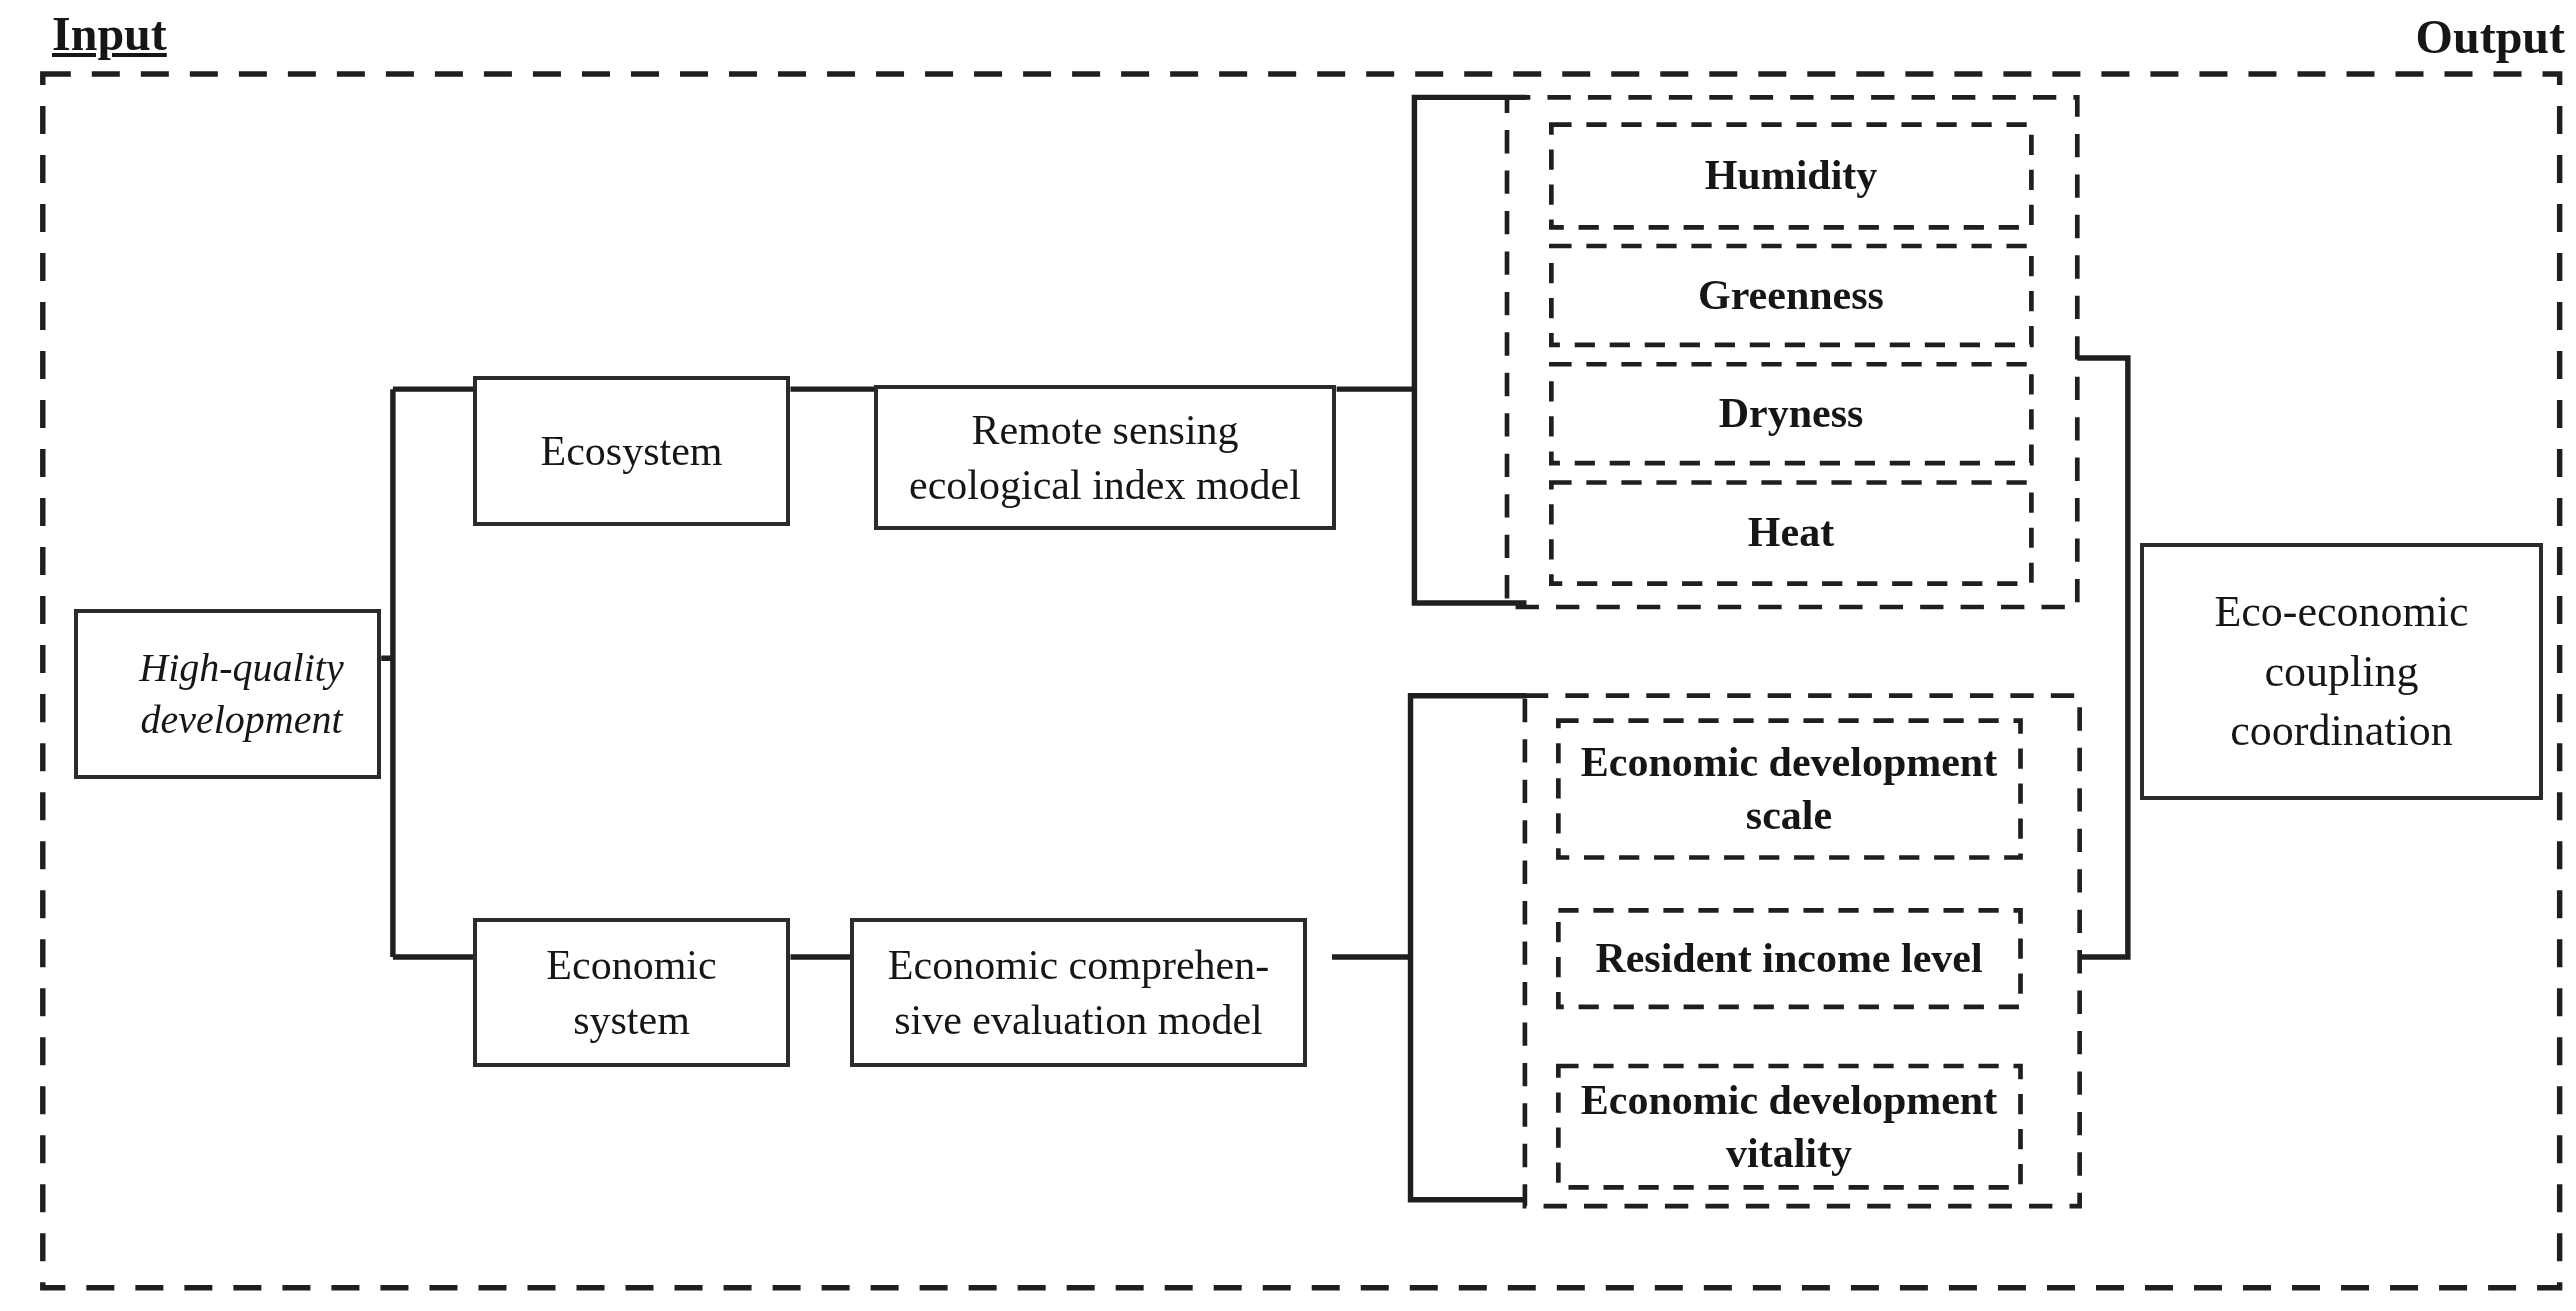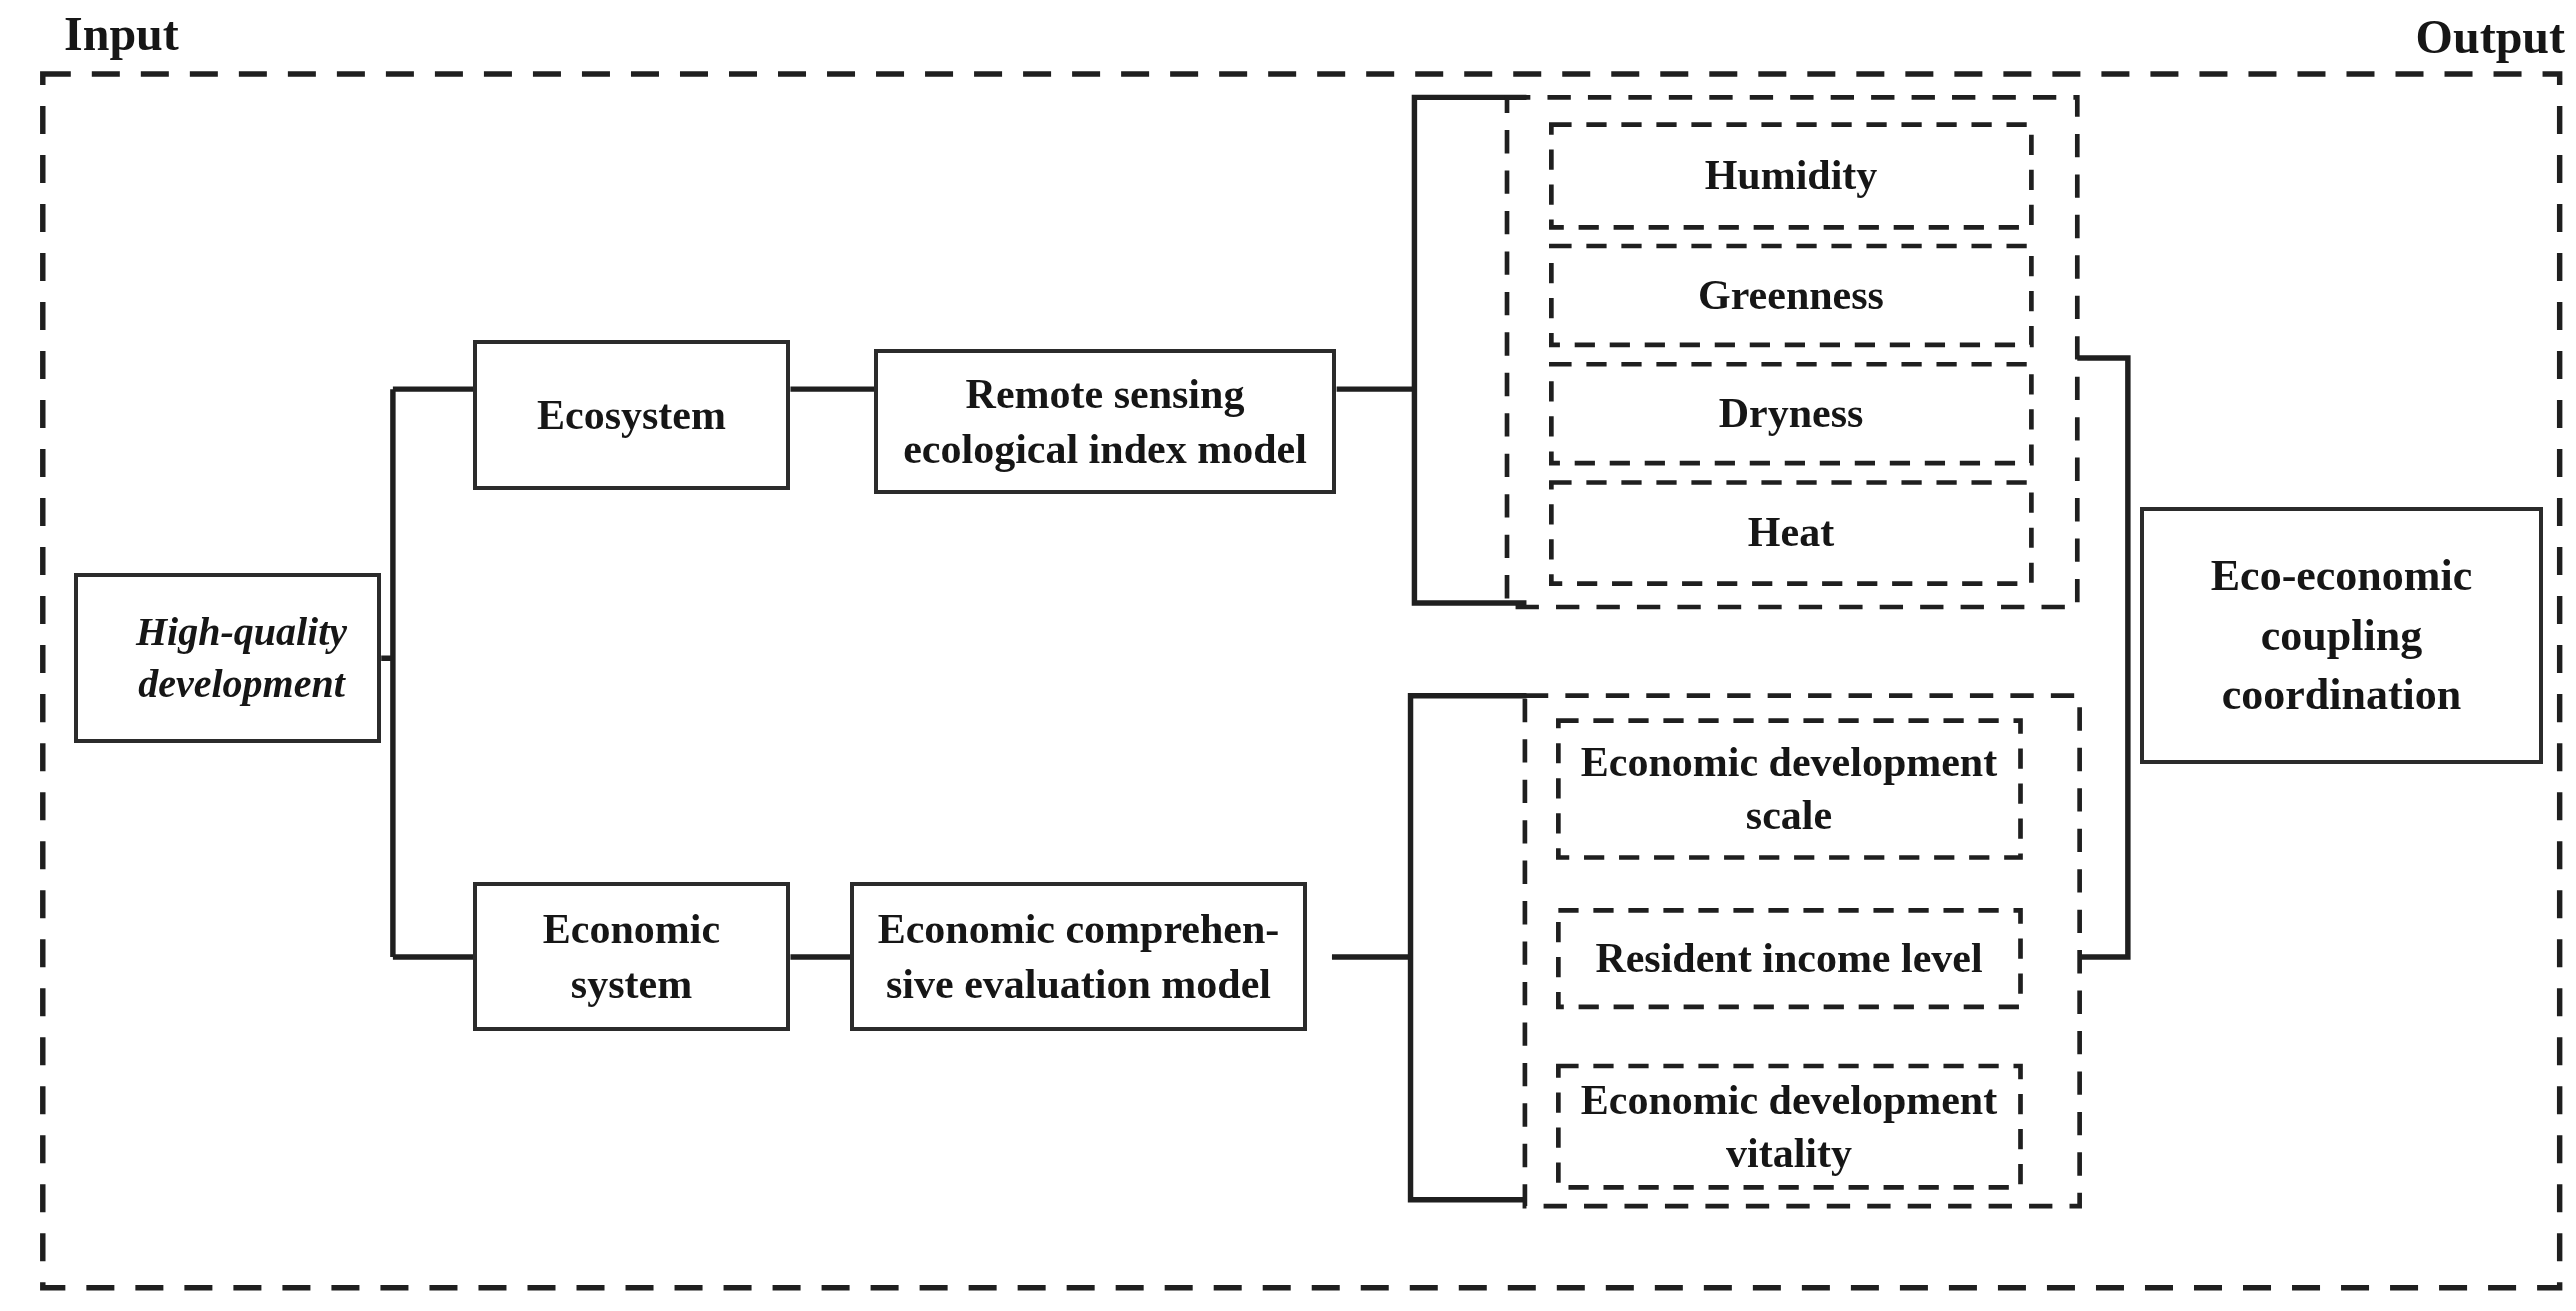--- a/index.html
+++ b/index.html
@@ -17,23 +17,24 @@
     font-size:48px;font-weight:700;
     color:#161616;
     white-space:nowrap;
   }
   .node{
     position:absolute;
     display:flex;align-items:center;justify-content:center;
     text-align:center;
     border:4.7px solid #2b2b2b;
     background:#ffffff;
-    font-size:42px;font-weight:700;line-height:1.3;
+    font-size:42px;font-weight:400;line-height:1.3;
     white-space:pre-line;
     box-sizing:border-box;
+    margin-top:36px;
   }
   .node.italic{font-style:italic;padding-left:28px;}
   .indicator-text{
     position:absolute;
     display:flex;align-items:center;justify-content:center;
     text-align:center;
     font-size:42px;font-weight:700;line-height:1.25;
     white-space:pre-line;
   }
 </style>
@@ -63,21 +64,21 @@
     <rect x="1994" y="468" width="617" height="127" fill="none" stroke="#1f1f1f" stroke-width="6" stroke-dasharray="26 19"></rect>
     <rect x="1994" y="620" width="617" height="130" fill="none" stroke="#1f1f1f" stroke-width="6" stroke-dasharray="26 19"></rect>
 
     <rect x="2003" y="926" width="594" height="176" fill="none" stroke="#1f1f1f" stroke-width="6" stroke-dasharray="26 19"></rect>
     <rect x="2003" y="1170" width="594" height="124" fill="none" stroke="#1f1f1f" stroke-width="6" stroke-dasharray="26 19"></rect>
     <rect x="2003" y="1370" width="594" height="156" fill="none" stroke="#1f1f1f" stroke-width="6" stroke-dasharray="26 19"></rect>
 
     <path d="M2670 460 H2735 V1230 H2673" fill="none" stroke="#1f1f1f" stroke-width="7"></path>
   </svg>
 
-  <div class="corner-label" style="left:64px;top:6.2px;">Input</div>
+  <div class="corner-label" style="left:52px;top:6.2px;text-decoration:underline;">Input</div>
   <div class="corner-label" style="right:11px;top:9.3px;text-align:right;">Output</div>
 
   <div class="node italic" style="left:74px;top:573px;width:307px;height:170px;font-size:40px;">High-quality
 development</div>
 
   <div class="node" style="left:473px;top:340px;width:317px;height:150px;">Ecosystem</div>
 
   <div class="node" style="left:874px;top:349px;width:462px;height:145px;">Remote sensing
 ecological index model</div>
 

